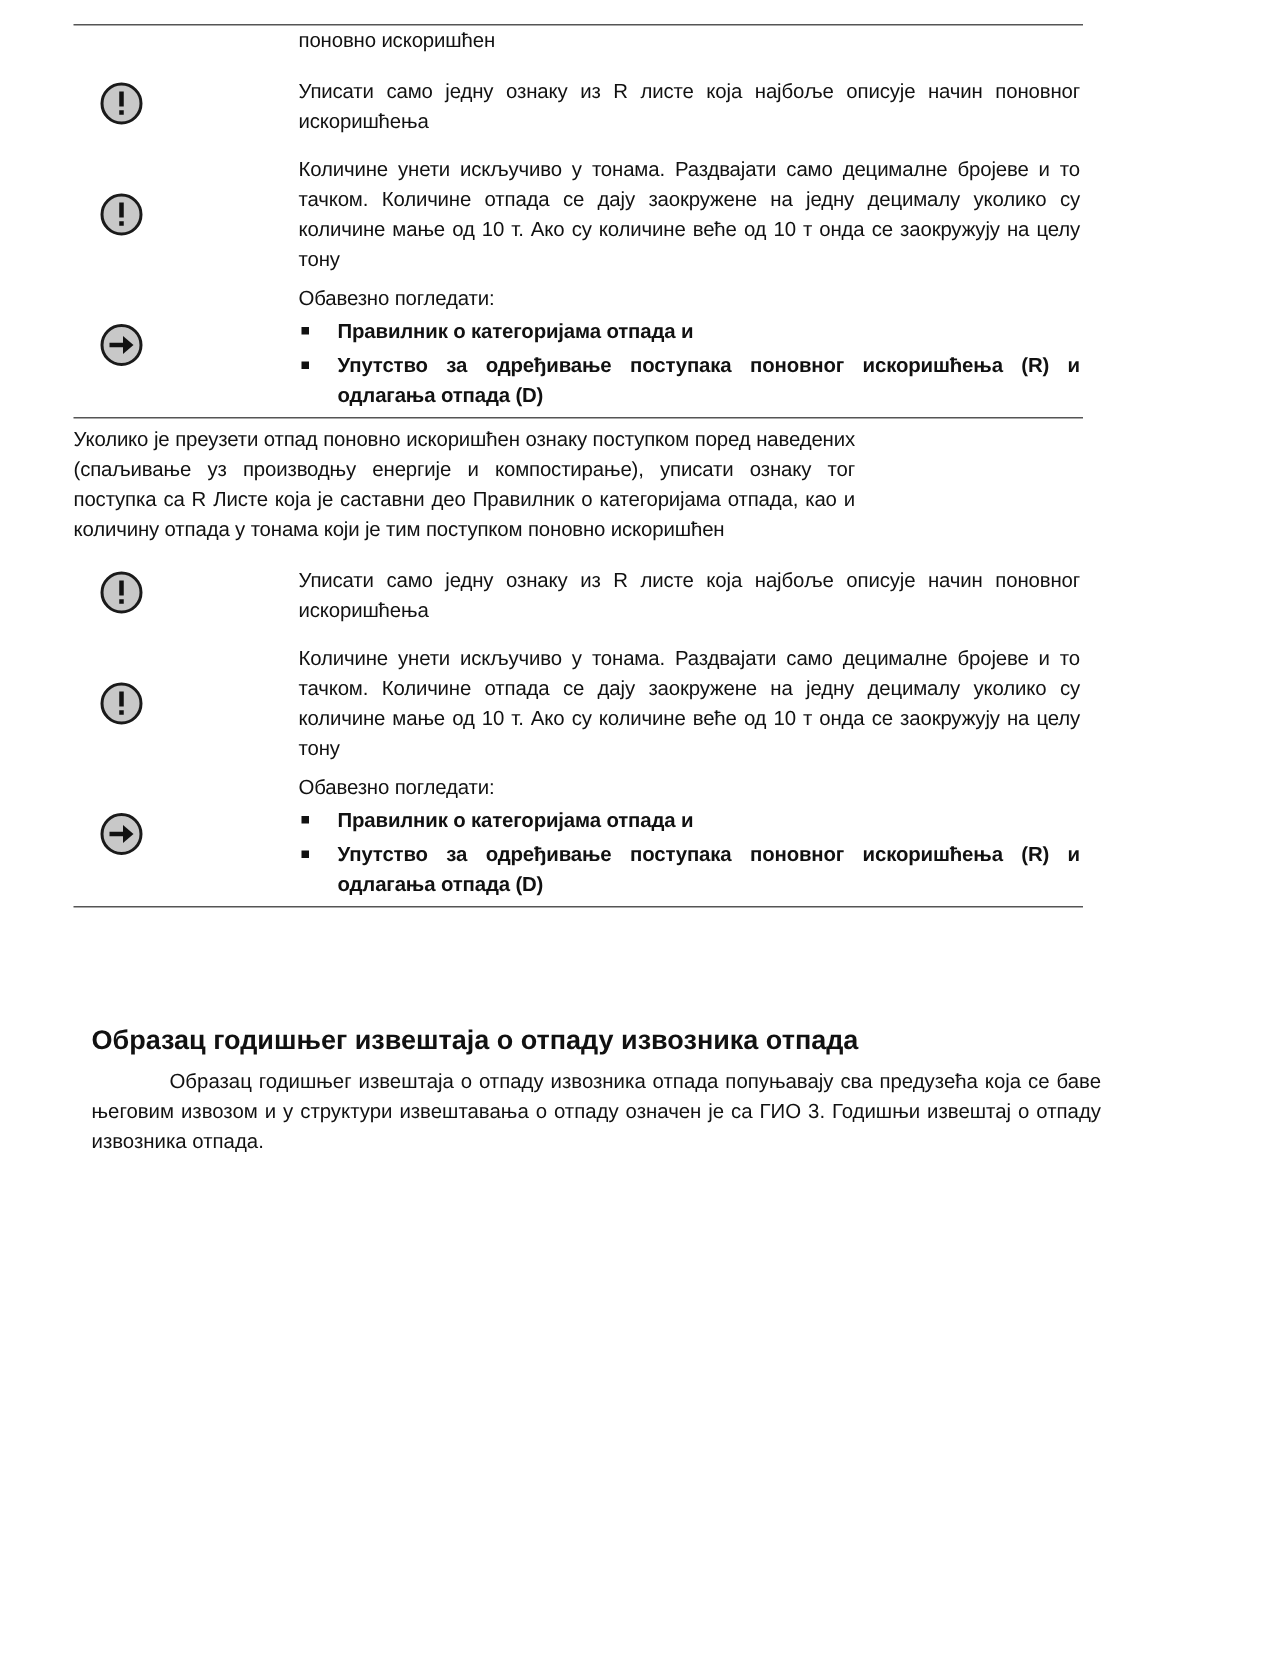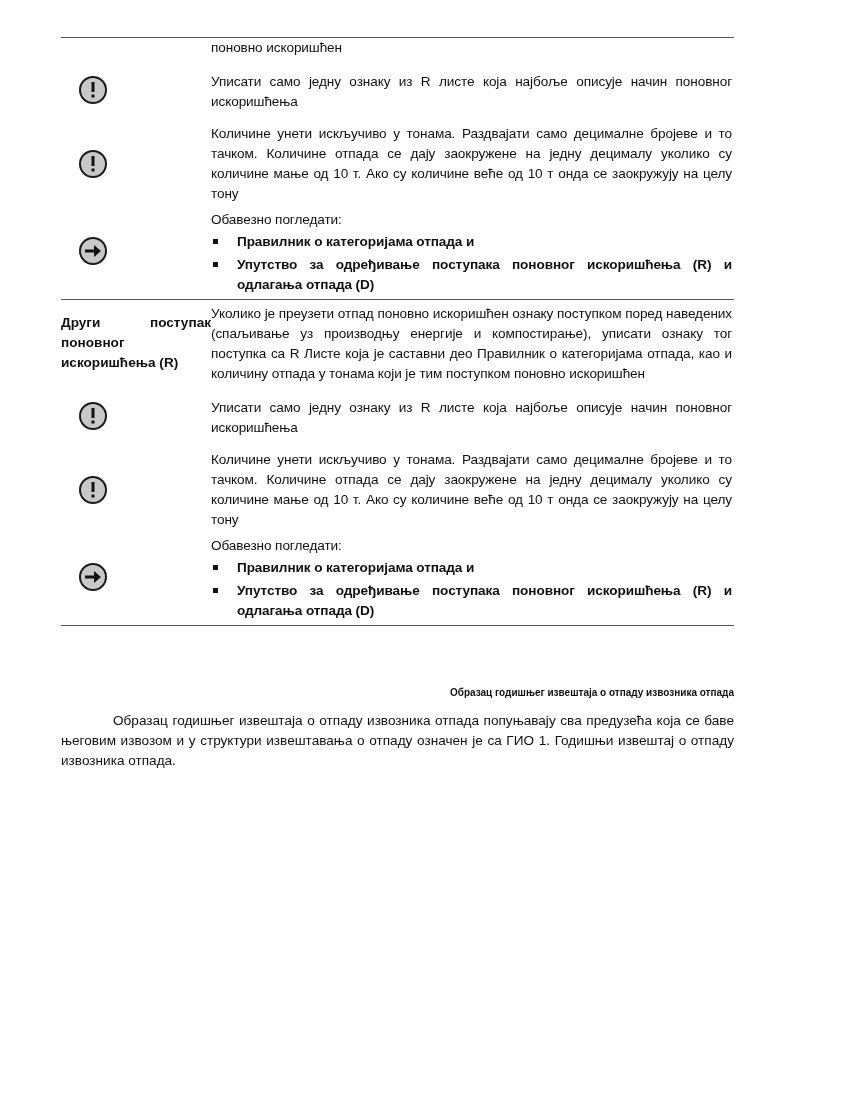--- a/index.html
+++ b/index.html
@@ -1,21 +1,21 @@
 <!DOCTYPE html>
 <html><head>
 <meta charset="utf-8">
 <style>
   html, body { margin: 0; padding: 0; background: #ffffff; }
   body {
     width: 853px; height: 1120px; position: relative; overflow: hidden;
     font-family: "Liberation Sans", sans-serif; color: #111;
   }
   .table {
-    position: absolute; left: 61px; top: 16px; width: 673px; margin-top: 21px;
+    position: absolute; left: 49px; top: 16px; width: 673px;
   }
   .rule { height: 0; border-top: 1.6px solid #555; width: 673px; }
   .label-col {
     width: 150px; flex: 0 0 150px; font-weight: bold; font-size: 13.6px;
     line-height: 20px; text-align: justify; text-align-last: left; padding-top: 6px;
   }
   .label-col span.l1 { display: flex; justify-content: space-between; }
   .text-col {
     width: 521px; flex: 0 0 521px; font-size: 13.6px; line-height: 20px;
     text-align: justify; letter-spacing: -0.1px;
@@ -30,21 +30,21 @@
   .icon svg { display: block; }
   .bullets { margin: 0; padding: 0; list-style: none; font-weight: bold; }
   .bullets li { position: relative; padding-left: 26px; text-align: justify; }
   .bullets li::before {
     content: ""; position: absolute; left: 2px; top: 7px; width: 5px; height: 5px; background: #111;
   }
   .section {
     position: absolute; left: 61px; top: 683px; width: 673px;
     font-size: 13.6px; line-height: 20px;
   }
-  .section h2 { margin: 0 0 8px 0; font-size: 10px; font-weight: bold; text-align: right; }
+  .section h2 { margin: 0 0 8px 0; font-size: 18px; font-weight: bold; }
   .section p { margin: 0; text-align: justify; text-indent: 52px; }
 </style>
 </head>
 <body>
 
 <div class="table">
   <div class="rule"></div>
 
   <div>
     <div class="block" style="margin-top:0px;">
@@ -92,28 +92,20 @@
           <li style="margin-top:3px;">Упутство за одређивање поступака поновног искоришћења (R) и одлагања отпада (D)</li>
         </ul>
       </div>
     </div>
   </div>
 
   <div class="rule"></div>
 
   <div>
     <div class="block" style="margin-top:4px;">
-      <div class="label-col" style="padding-top:9px;">
-        <span class="l1">
-            <span>Други</span>
-            <span>поступак</span>
-          </span>
-        <span style="display:block;">поновног</span>
-        <span style="display:block;">искоришћења (R)</span>
-      </div>
       <div class="text-col">Уколико је преузети отпад поновно искоришћен ознаку поступком поред наведених (спаљивање уз производњу енергије и компостирање), уписати ознаку тог поступка са R Листе која је саставни део Правилник о категоријама отпада, као и количину отпада у тонама који је тим поступком поновно искоришћен</div>
     </div>
 
     <div class="block" style="margin-top:14px;">
       <div class="icon-col">
         <div class="icon" style="top:4px;">
           <svg width="8" height="18" viewBox="0 0 8 18">
               <rect x="2.5" y="1" width="3" height="10" fill="#111"></rect>
               <rect x="2.5" y="13.5" width="3" height="3" fill="#111"></rect>
             </svg>
@@ -151,14 +143,14 @@
         </ul>
       </div>
     </div>
   </div>
 
   <div class="rule"></div>
 </div>
 
 <div class="section">
   <h2>Образац годишњег извештаја о отпаду извозника отпада</h2>
-  <p>Образац годишњег извештаја о отпаду извозника отпада попуњавају сва предузећа која се баве његовим извозом и у структури извештавања о отпаду означен је са ГИО 1. Годишњи извештај о отпаду извозника отпада.</p>
+  <p>Образац годишњег извештаја о отпаду извозника отпада попуњавају сва предузећа која се баве његовим извозом и у структури извештавања о отпаду означен је са ГИО 3. Годишњи извештај о отпаду извозника отпада.</p>
 </div>
 
 </body></html>

